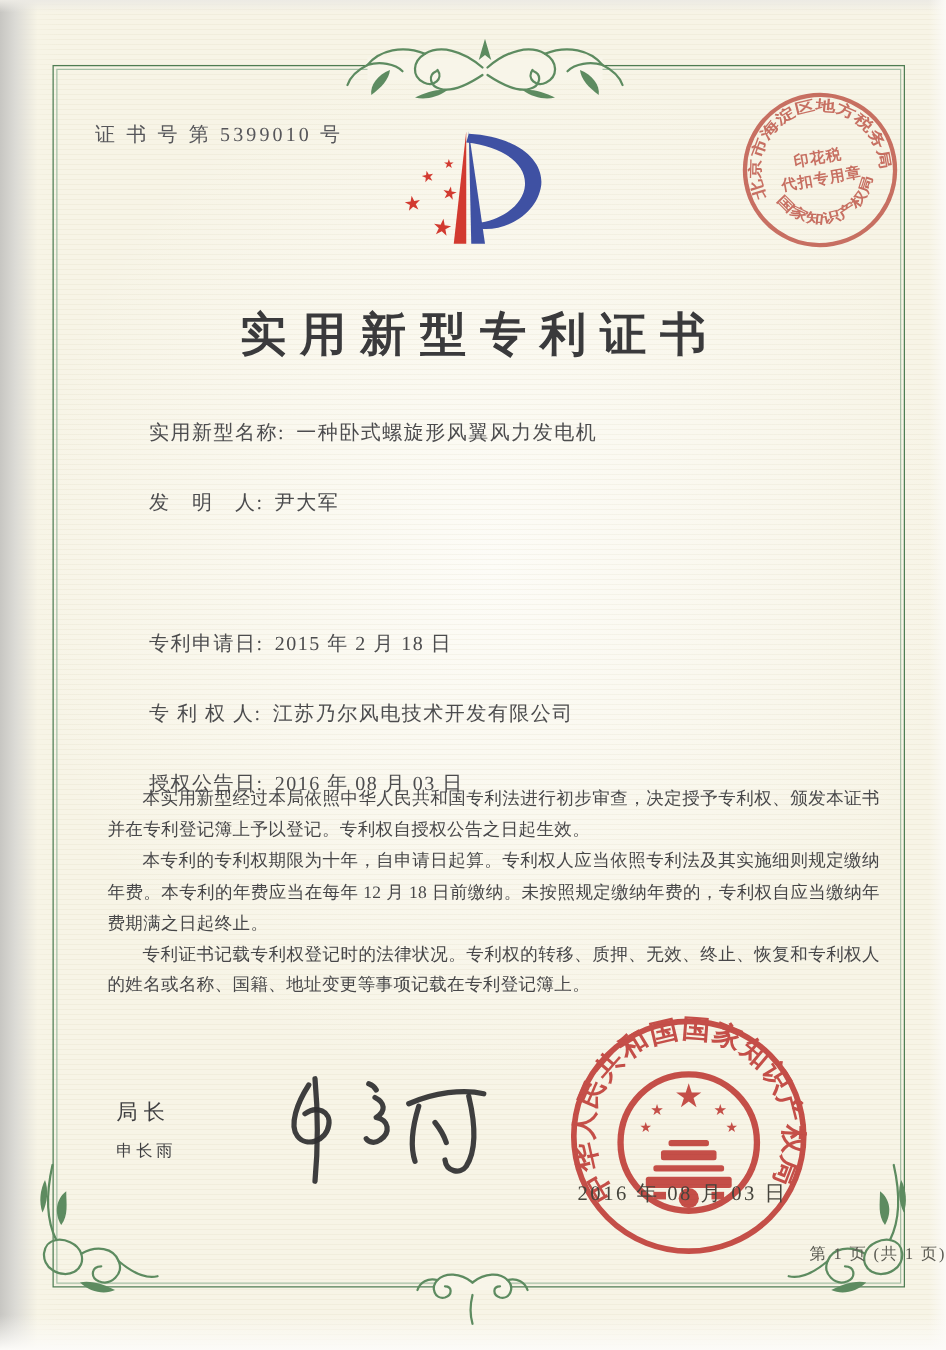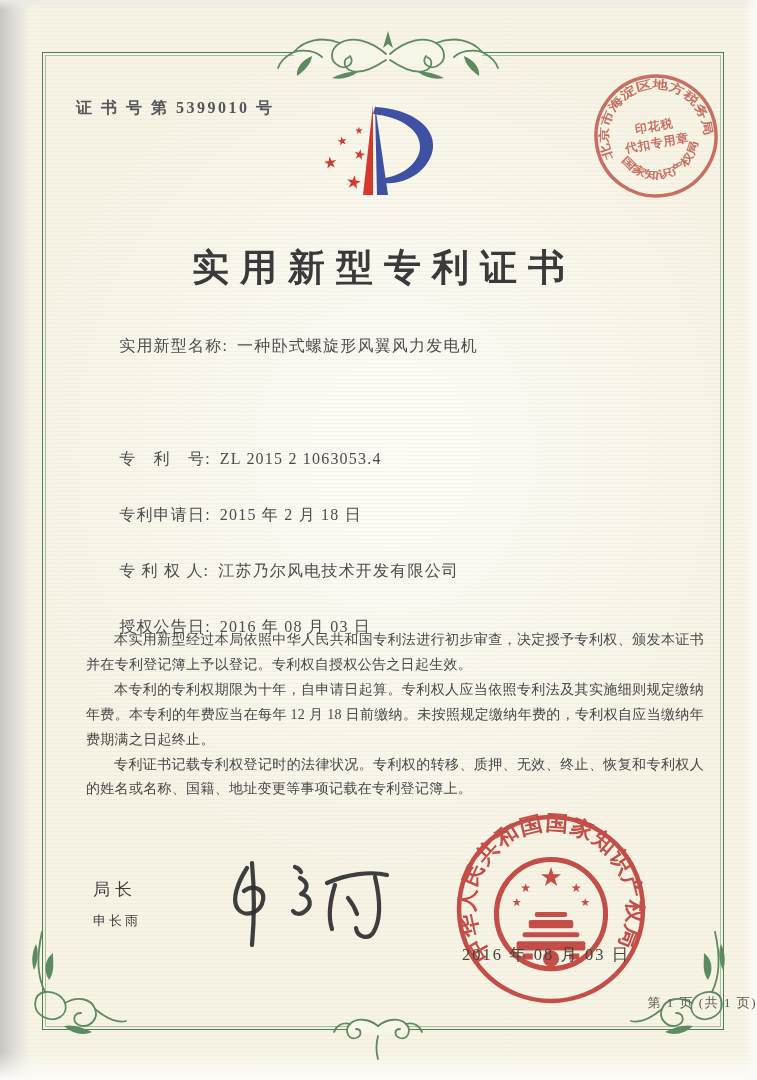--- a/index.html
+++ b/index.html
@@ -41,21 +41,21 @@
   .ornament.bottom-center{ left:330px; top:1004px; width:96px; height:58px; }
 
   .green-stroke { stroke:var(--ornament-green,#5d8b60); fill:none; stroke-width:1.8;
                   stroke-linecap:round; stroke-linejoin:round; }
   .green-fill   { fill:var(--ornament-green,#5d8b60); }
   .bg-fill      { fill:#f8f5e9; }
 
   .content { position:absolute; inset:0; z-index:4; }
 
   .cert-no { position:absolute; left:76px; top:98px; font-size:16px;
-             letter-spacing:2.5px; color:#56565a;font-weight:bold; }
+             letter-spacing:2.5px; color:#56565a; }
 
   .logo { position:absolute; left:287px; top:100px; width:170px; height:107px; }
   .logo-red  { fill:var(--logo-red,#d23a30); }
   .logo-blue { fill:var(--logo-blue,#3f51a3); }
   .logo-star { fill:var(--logo-red,#d23a30); font-family:"DejaVu Sans",sans-serif; }
 
   .title { position:absolute; left:0; right:0; top:211px; text-align:center;
            font-size:37px; font-weight:600; color:#3a3a3c;
            letter-spacing:11px; text-indent:11px;margin-top:32px; }
 
@@ -165,22 +165,22 @@
       <text class="logo-star" x="72" y="58" font-size="14" text-anchor="middle" transform="rotate(10 72 58)">★</text>
       <text class="logo-star" x="44" y="67" font-size="16" text-anchor="middle" transform="rotate(-8 44 67)">★</text>
       <text class="logo-star" x="66" y="87" font-size="18" text-anchor="middle" transform="rotate(8 66 87)">★</text>
     </svg>
 
     <div class="title">实用新型专利证书</div>
 
     <div class="field" style="top:318px">
       <span class="label">实用新型名称:</span><span class="value">一种卧式螺旋形风翼风力发电机</span>
     </div>
-    <div class="field" style="top:431px">
-      <span class="label">专　利　号:</span><span class="value">ZL 2015 2 1063053.4</span>
+    <div class="field" style="top:374px">
+      <span class="label">发　明　人:</span><span class="value">尹大军</span>
     </div>
     <div class="field" style="top:487px">
       <span class="label">专利申请日:</span><span class="value">2015 年 2 月 18 日</span>
     </div>
     <div class="field" style="top:543px">
       <span class="label">专 利 权 人:</span><span class="value">江苏乃尔风电技术开发有限公司</span>
     </div>
     <div class="field" style="top:599px">
       <span class="label">授权公告日:</span><span class="value">2016 年 08 月 03 日</span>
     </div>

